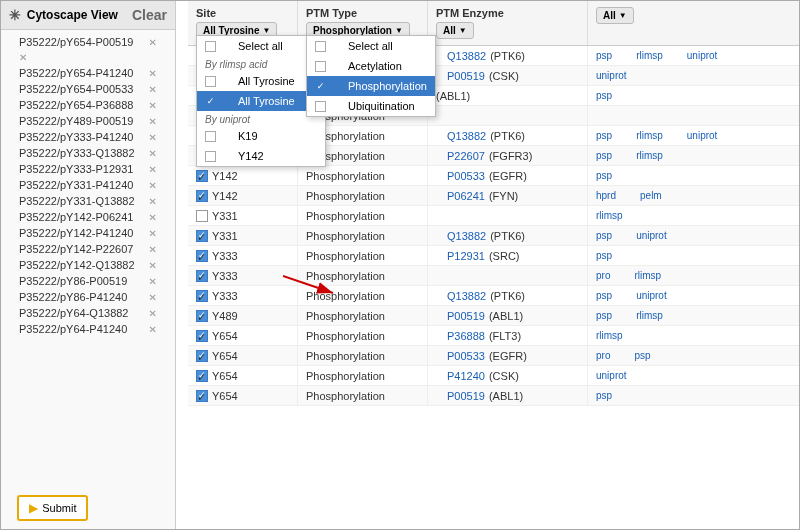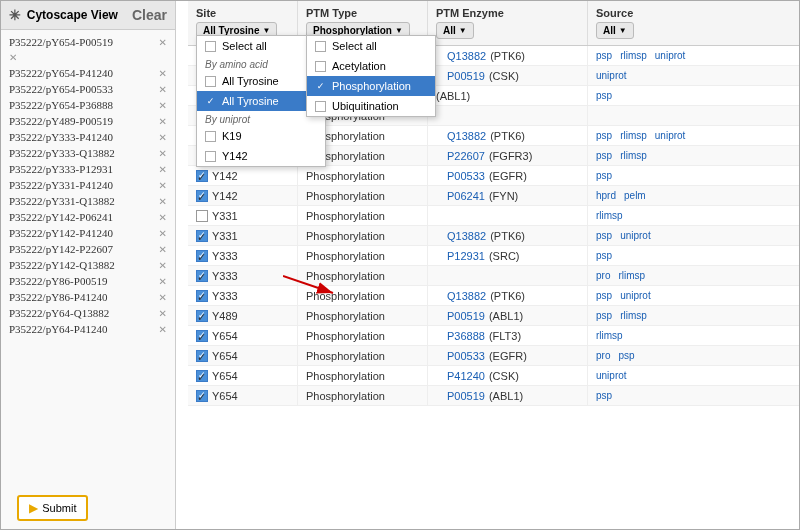--- a/index.html
+++ b/index.html
@@ -42,22 +42,21 @@
     }
     .sidebar-clear {
       margin-left: auto;
       color: #666;
       font-size: 14px;
       cursor: pointer;
     }
     .sidebar-list {
       flex: 1;
       overflow-y: auto;
-      padding: 4px 0;
-      font-family: Liberation Serif, serif;
+      padding: 4px 10px;
     }
     .sidebar-item {
       display: flex;
       align-items: center;
       padding: 2px 8px;
       font-size: 11px;
       gap: 4px;
     }
     .sidebar-item .item-label {
       flex: 1;
@@ -164,21 +163,21 @@
     }
     .table-cell .cb.checked::after {
       content: '✓';
       color: white;
       font-size: 9px;
       position: absolute;
       top: -1px;
       left: 1px;
     }
     .link-text { color: #1a5fb4; padding-left: 11px; }
-    .source-cell { display: flex; gap: 8px; }
+    .source-cell { display: flex; gap: 24px; }
     .source-link { color: #1a5fb4; font-size: 10px; }
     
     .dropdown-overlay {
       position: absolute;
       background: #fff;
       border: 1px solid #bbb;
       box-shadow: 2px 2px 6px rgba(0,0,0,0.2);
       z-index: 100;
       min-width: 130px;
     }
@@ -186,21 +185,21 @@
       top: 34px;
       left: 8px;
     }
     .ptm-dropdown {
       top: 34px;
       left: 118px;
     }
     .dropdown-item {
       display: flex;
       align-items: center;
-      gap: 6px;
+      gap: 22px;
       padding: 4px 8px;
       cursor: pointer;
       font-size: 11px;
     }
     .dropdown-item.selected { background: #3a7bc8; color: white; }
     .dropdown-item.section-label {
       font-style: italic;
       color: #666;
       font-size: 10px;
       padding: 3px 8px 1px;
@@ -341,21 +340,20 @@
         </div>
       </div>
       <div class="col-header">
         <span class="col-header-label">PTM Enzyme</span>
         <div class="dropdown-btn">
           <span>All</span>
           <span class="dropdown-arrow">▼</span>
         </div>
       </div>
       <div class="col-header">
-        <span class="col-header-label">Source</span>
         <div class="dropdown-btn">
           <span>All</span>
           <span class="dropdown-arrow">▼</span>
         </div>
       </div>
     </div>
 
     <div class="table-body" id="table-body">
     <div class="table-row">
     <div class="table-cell">
@@ -652,21 +650,21 @@
       <span class="source-link">psp</span>
     </div>
   </div>
       </div>
 
     <div class="dropdown-overlay site-dropdown">
       <div class="dropdown-item">
         <div class="dd-cb"></div>
         <span>Select all</span>
       </div>
-      <div class="dropdown-item section-label">By amino acid</div>
+      <div class="dropdown-item section-label">By rlimsp acid</div>
       <div class="dropdown-item">
         <div class="dd-cb"></div>
         <span>All Tyrosine</span>
       </div>
       <div class="dropdown-item selected">
         <div class="dd-cb checked">✓</div>
         <span>All Tyrosine</span>
       </div>
       <div class="dropdown-item section-label">By uniprot</div>
       <div class="dropdown-item">

